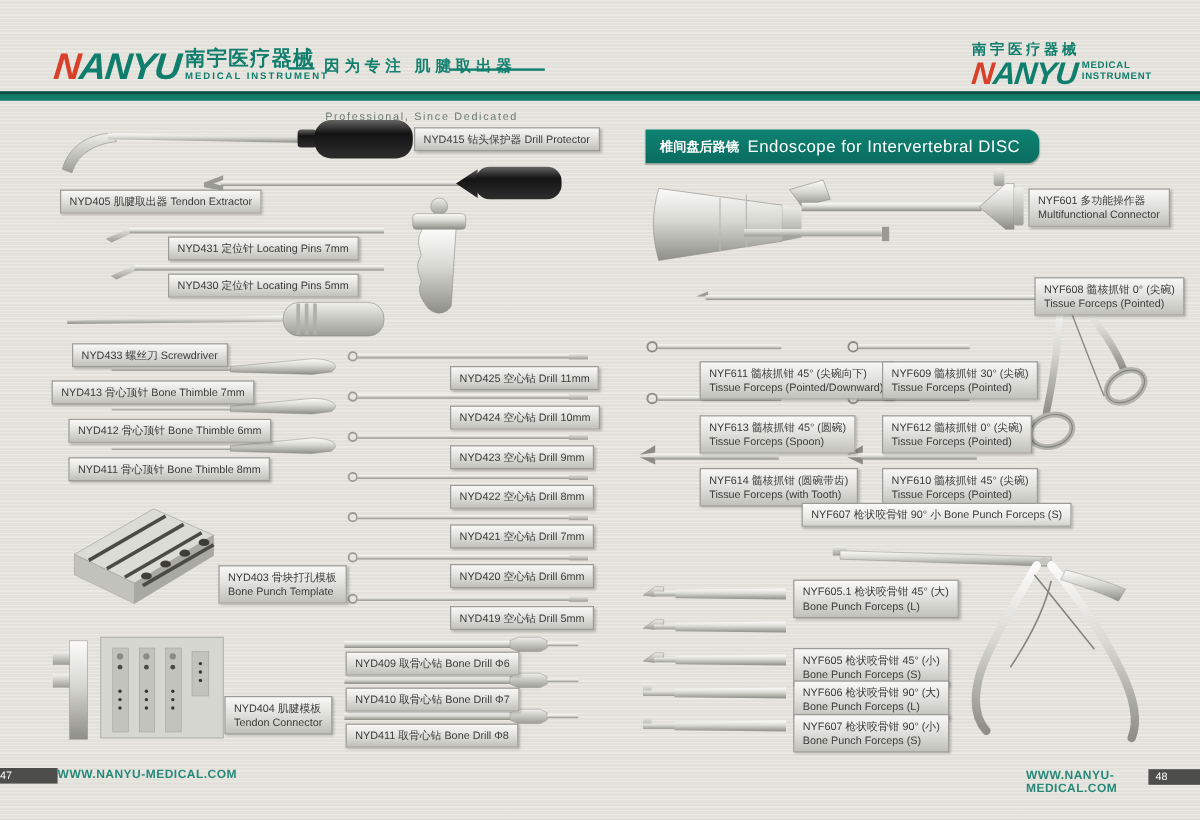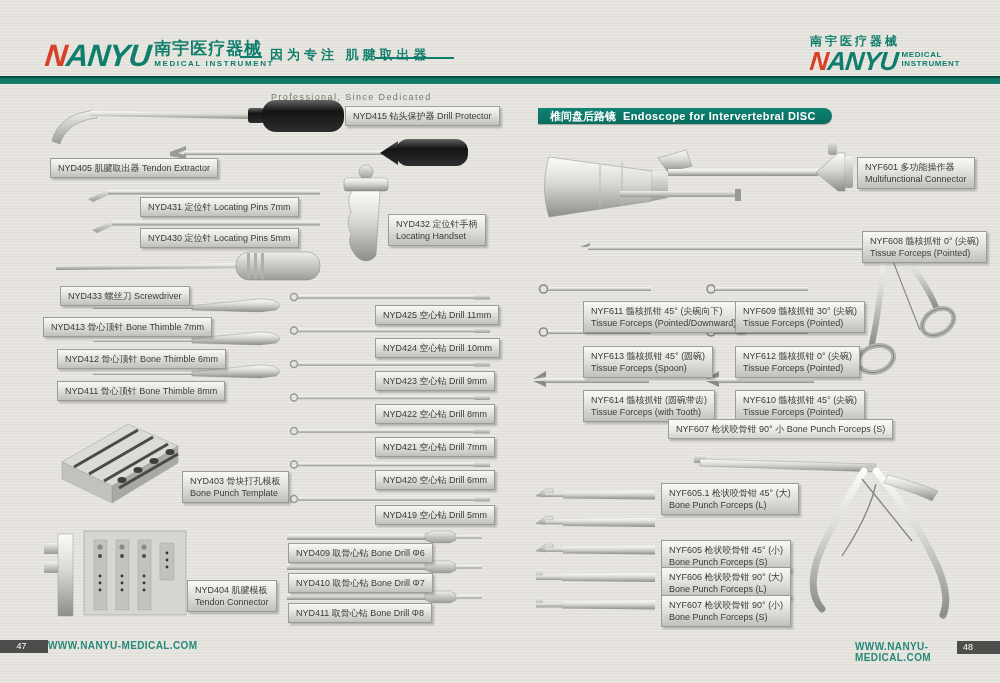--- a/index.html
+++ b/index.html
@@ -21,36 +21,36 @@
   .tagdash{position:absolute;left:240px;top:56px;width:22px;height:2px;background:#0f7e6d;}
   .tagcn{position:absolute;left:270px;top:46px;color:#13806e;font-weight:bold;font-size:13px;letter-spacing:4px;}
   .tagrule{position:absolute;left:374px;top:57px;width:80px;height:2px;background:#0f7e6d;}
   .tagen{position:absolute;left:271px;top:60px;color:#6e7a73;font-size:9px;letter-spacing:1.4px;margin-top:32px;}
   .logoR{position:absolute;left:810px;top:35px;text-align:left;}
   .logoRcn{color:#0f7e6d;font-weight:bold;font-size:12px;letter-spacing:3px;line-height:1.1;}
   .logoRrow{display:flex;align-items:flex-start;}
   .brandR{font-style:italic;font-weight:900;font-size:26px;letter-spacing:-1px;line-height:1;transform:skewX(-6deg);}
   .logoRsub{color:#0f7e6d;font-weight:bold;font-size:8px;letter-spacing:.6px;line-height:1.15;margin-left:4px;margin-top:2px;}
   
-  .banner{position:absolute;left:538px;top:108px;height:16px;padding:0 16px 0 12px;
+  .banner{position:absolute;left:538px;top:108px;height:28px;padding:0 16px 0 12px;
     display:flex;align-items:center;gap:7px;border-radius:0 10px 10px 0;
     background:linear-gradient(180deg,#0e8373,#0a6c5f);box-shadow:0 1px 1px rgba(0,0,0,.25);}
   .banner .bcn{color:#fff;font-weight:bold;font-size:11px;}
-  .banner .ben{color:#fff;font-weight:bold;font-size:11px;letter-spacing:.4px;}
+  .banner .ben{color:#fff;font-weight:normal;font-size:14px;letter-spacing:.4px;}
   
   .lbl{position:absolute;background:linear-gradient(180deg,#f8f8f6 0%,#e2e2de 45%,#c1c1bc 100%);
     border:1px solid #9b9b97;box-shadow:1.5px 1.5px 2px rgba(0,0,0,.22);
     font-size:9px;color:#3b3b39;padding:3px 7px;white-space:nowrap;line-height:1.35;}
   .lbl span{display:block;}
   .lbl.light{background:linear-gradient(180deg,#fbfbfa 0%,#e9e9e5 60%,#d4d4cf 100%);}
   
   .art{position:absolute;left:0;top:0;}
   
   .pagebox{position:absolute;background:#4d4d4b;color:#fff;font-size:9px;height:13px;line-height:13px;}
-  .pagebox.l{left:0;top:640px;width:43px;text-align:center;padding-right:5px;}
+  .pagebox.l{left:0;top:640px;width:43px;text-align:left;padding-right:5px;}
   .pagebox.r{left:957px;top:641px;width:43px;text-align:left;padding-left:6px;}
   .url{position:absolute;color:#27897a;font-weight:bold;font-size:10px;letter-spacing:.4px;}
   .url.l{left:48px;top:640px;}
   .url.r{left:855px;top:641px;}
 </style>
 </head>
 <body>
 
 <div class="sheet">
 
@@ -329,24 +329,20 @@
     </div>
   <div class="lbl" style="left:50px;top:158px">
       <span>NYD405 肌腱取出器 Tendon Extractor</span>
     </div>
   <div class="lbl" style="left:140px;top:197px">
       <span>NYD431 定位针 Locating Pins  7mm</span>
     </div>
   <div class="lbl" style="left:140px;top:228px">
       <span>NYD430 定位针 Locating Pins  5mm</span>
     </div>
-  <div class="lbl" style="left:388px;top:214px">
-      <span>NYD432 定位针手柄</span>
-      <span>Locating Handset</span>
-    </div>
   <div class="lbl" style="left:60px;top:286px">
       <span>NYD433 螺丝刀 Screwdriver</span>
     </div>
   <div class="lbl" style="left:43px;top:317px">
       <span>NYD413 骨心顶针 Bone Thimble  7mm</span>
     </div>
   <div class="lbl" style="left:57px;top:349px">
       <span>NYD412 骨心顶针 Bone Thimble  6mm</span>
     </div>
   <div class="lbl" style="left:57px;top:381px">

